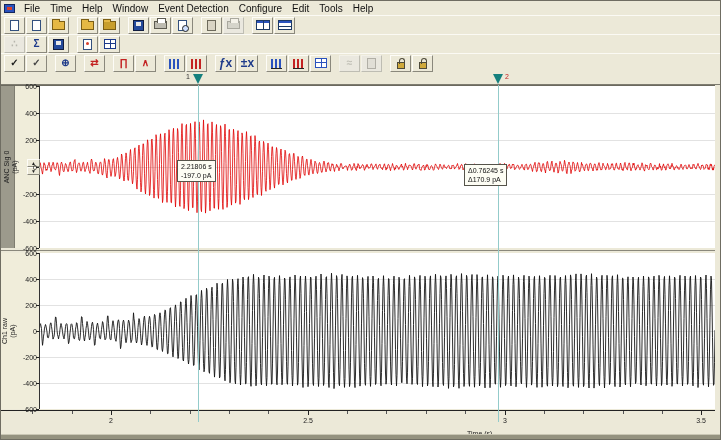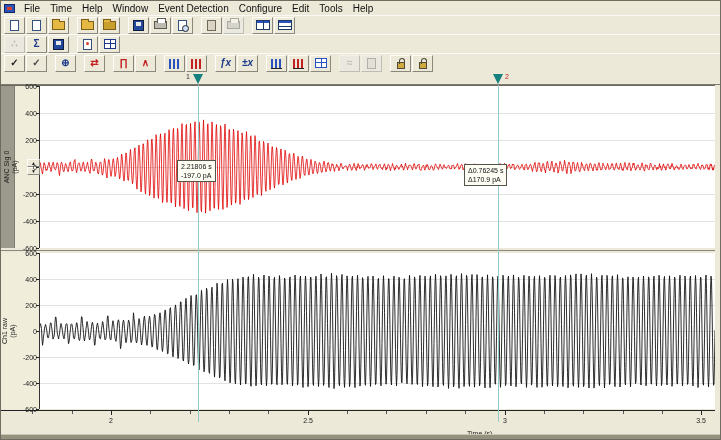--- a/index.html
+++ b/index.html
@@ -21,21 +21,21 @@
   #tbrow1 { top:14px; height:19px; }
   #tbrow2 { top:33px; height:19px; }
   #tbrow3 { top:52px; height:19px; }
   .tbtn { width:21px; height:17px; margin-right:1px; background:#ece9d8;
           border:1px solid; border-color:#fdfcf7 #8a887c #8a887c #fdfcf7;
           display:flex; align-items:center; justify-content:center; font-size:10px; line-height:10px;
           cursor:default; position:relative; }
   .tbtn.group-start { margin-left:7px; }
   .tbtn.disabled { opacity:.45; filter:grayscale(1); }
   .glyph { font-weight:bold; font-size:10px; }
-  .glyph.small { font-size:10px; font-style:italic; }
+  .glyph.small { font-size:12px; }
   
   .k-file    { width:9px;  height:11px; background:#fff; border:1px solid #33507e; }
   .k-folder  { width:13px; height:9px;  background:#e5b844; border:1px solid #7c5e14; position:relative; }
   .k-folder::before { content:""; position:absolute; left:-1px; top:-3px; width:6px; height:2px;
                       background:#e5b844; border:1px solid #7c5e14; border-bottom:none; }
   .k-folder.dark { background:#c89e2c; }
   .k-disk    { width:11px; height:11px; background:#23499b; border:1px solid #101c40; position:relative; }
   .k-disk::after { content:""; position:absolute; left:2px; top:1px; width:5px; height:4px; background:#e8e8e8; }
   .k-printer { width:13px; height:8px; background:#bdbbb0; border:1px solid #5c5a50; position:relative; }
   .k-printer::before { content:""; position:absolute; left:2px; top:-4px; width:7px; height:4px;

